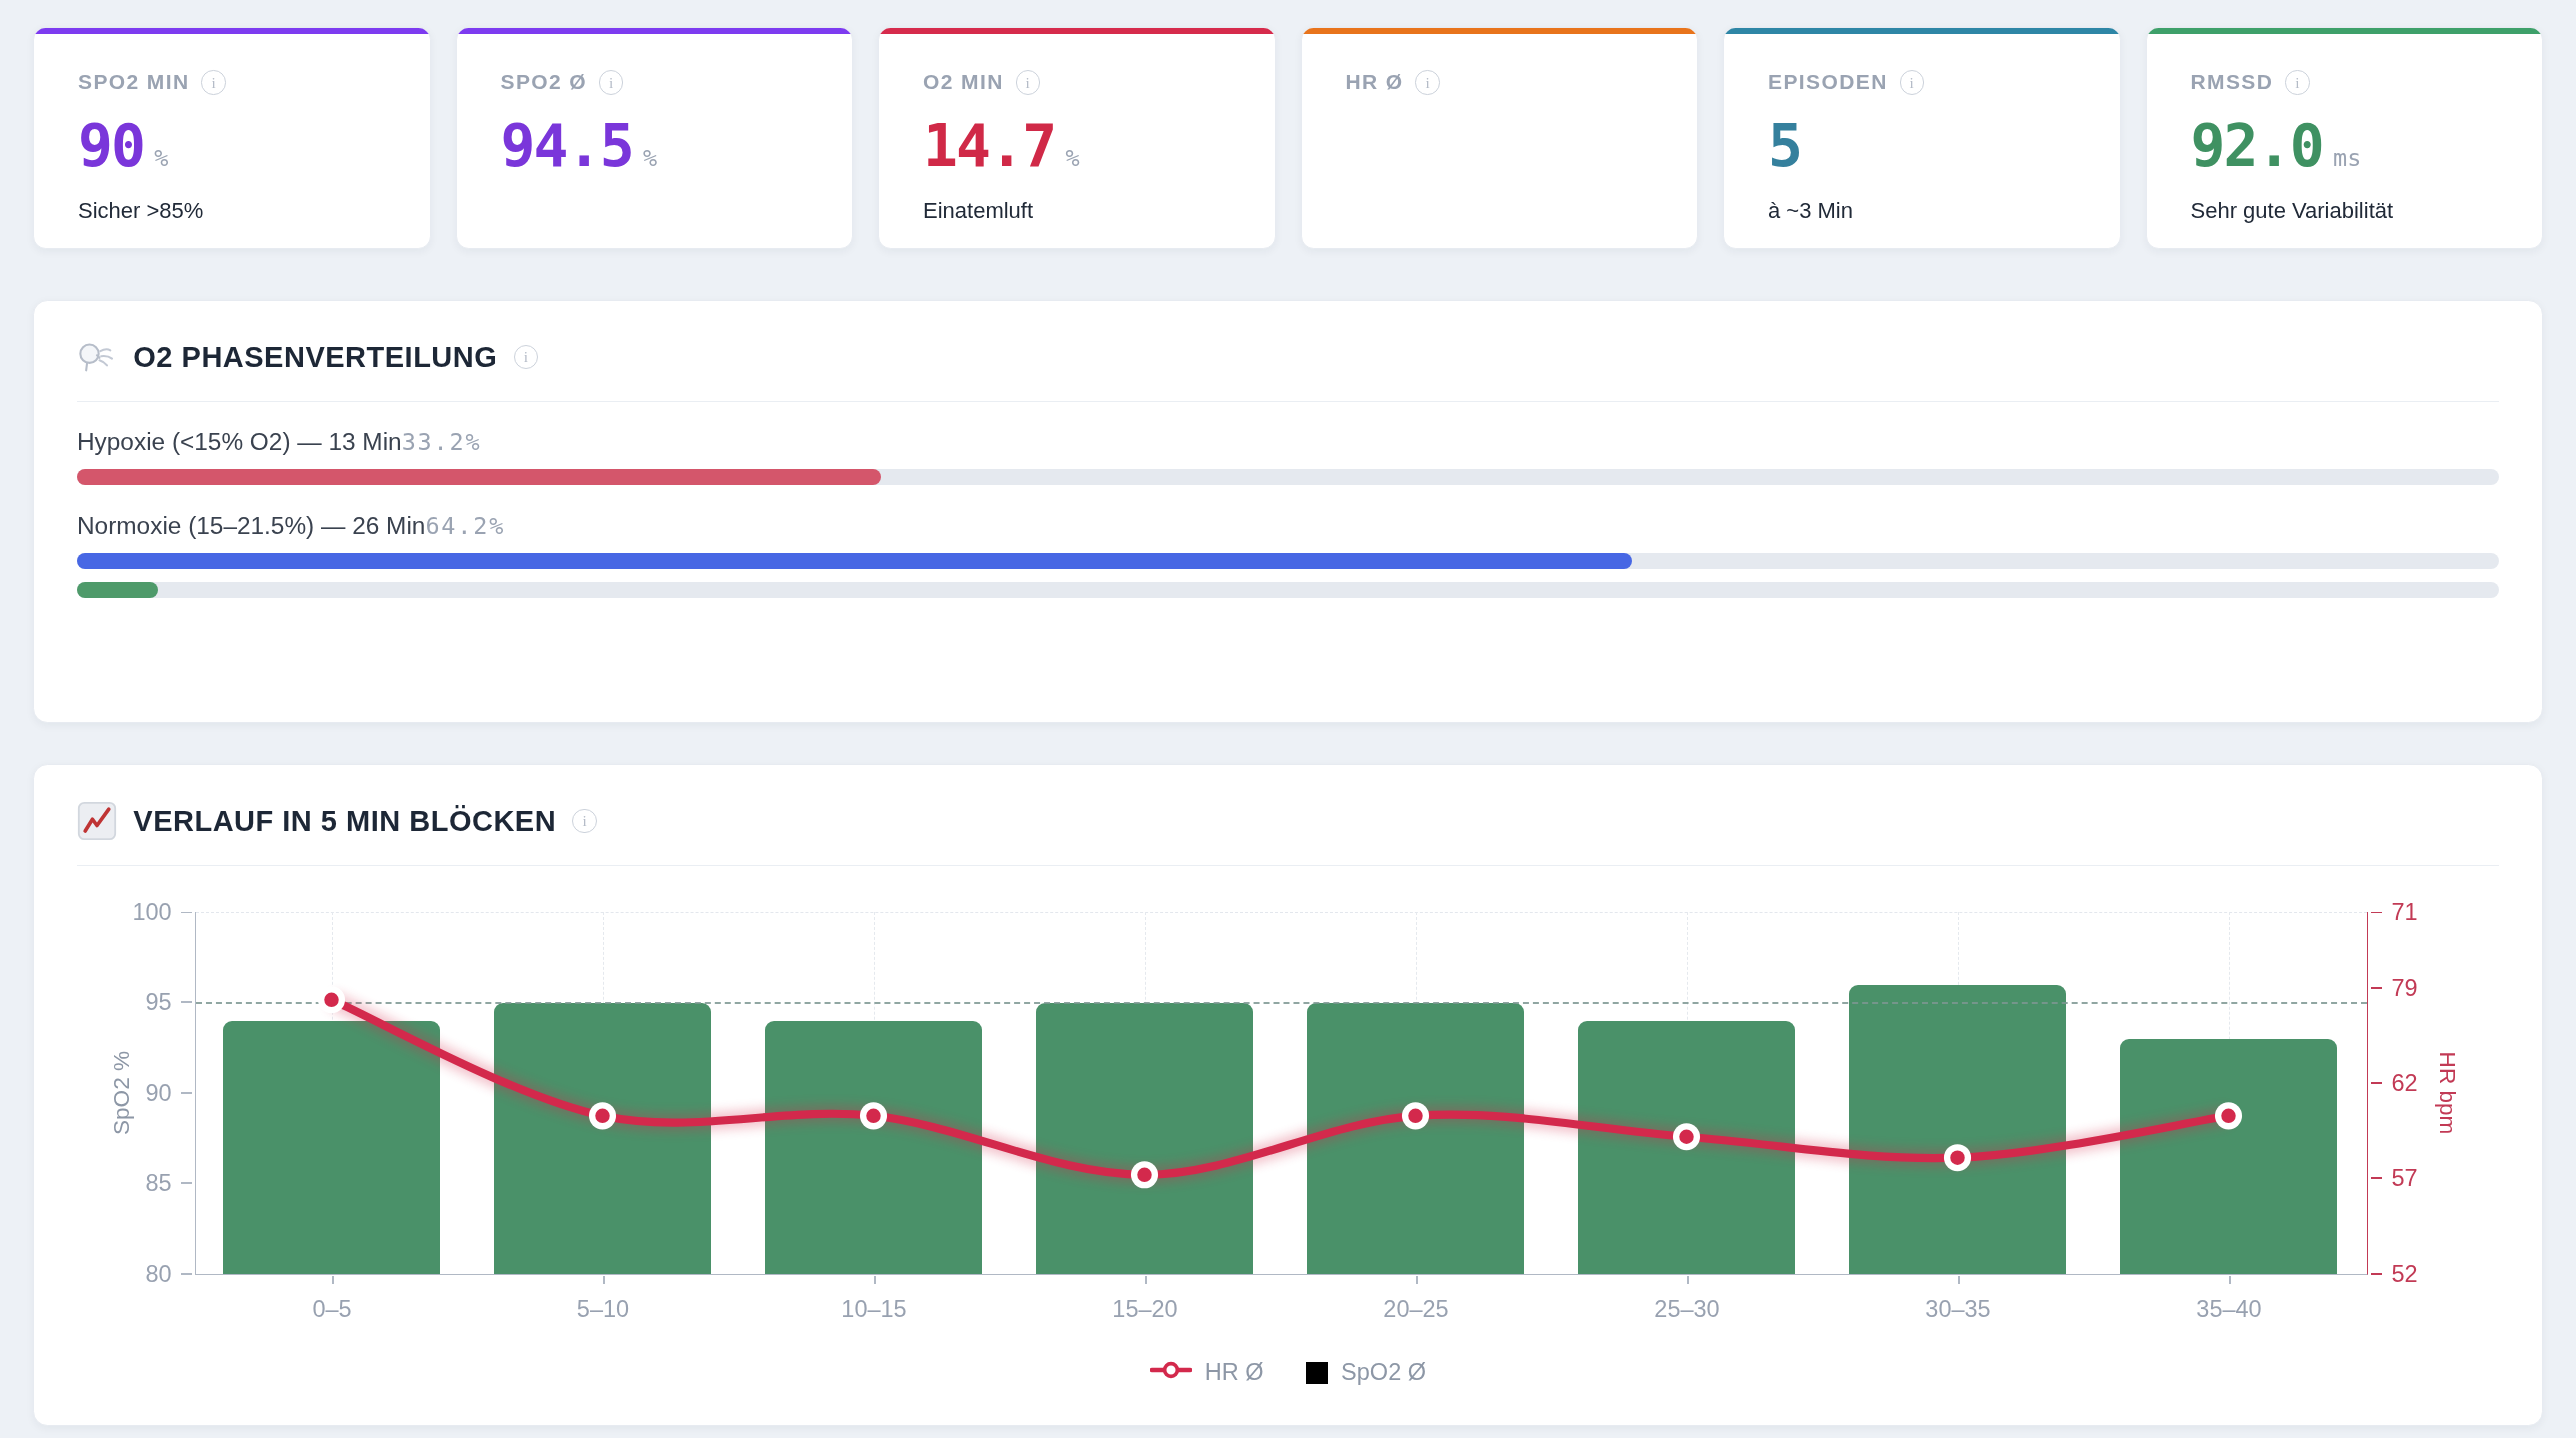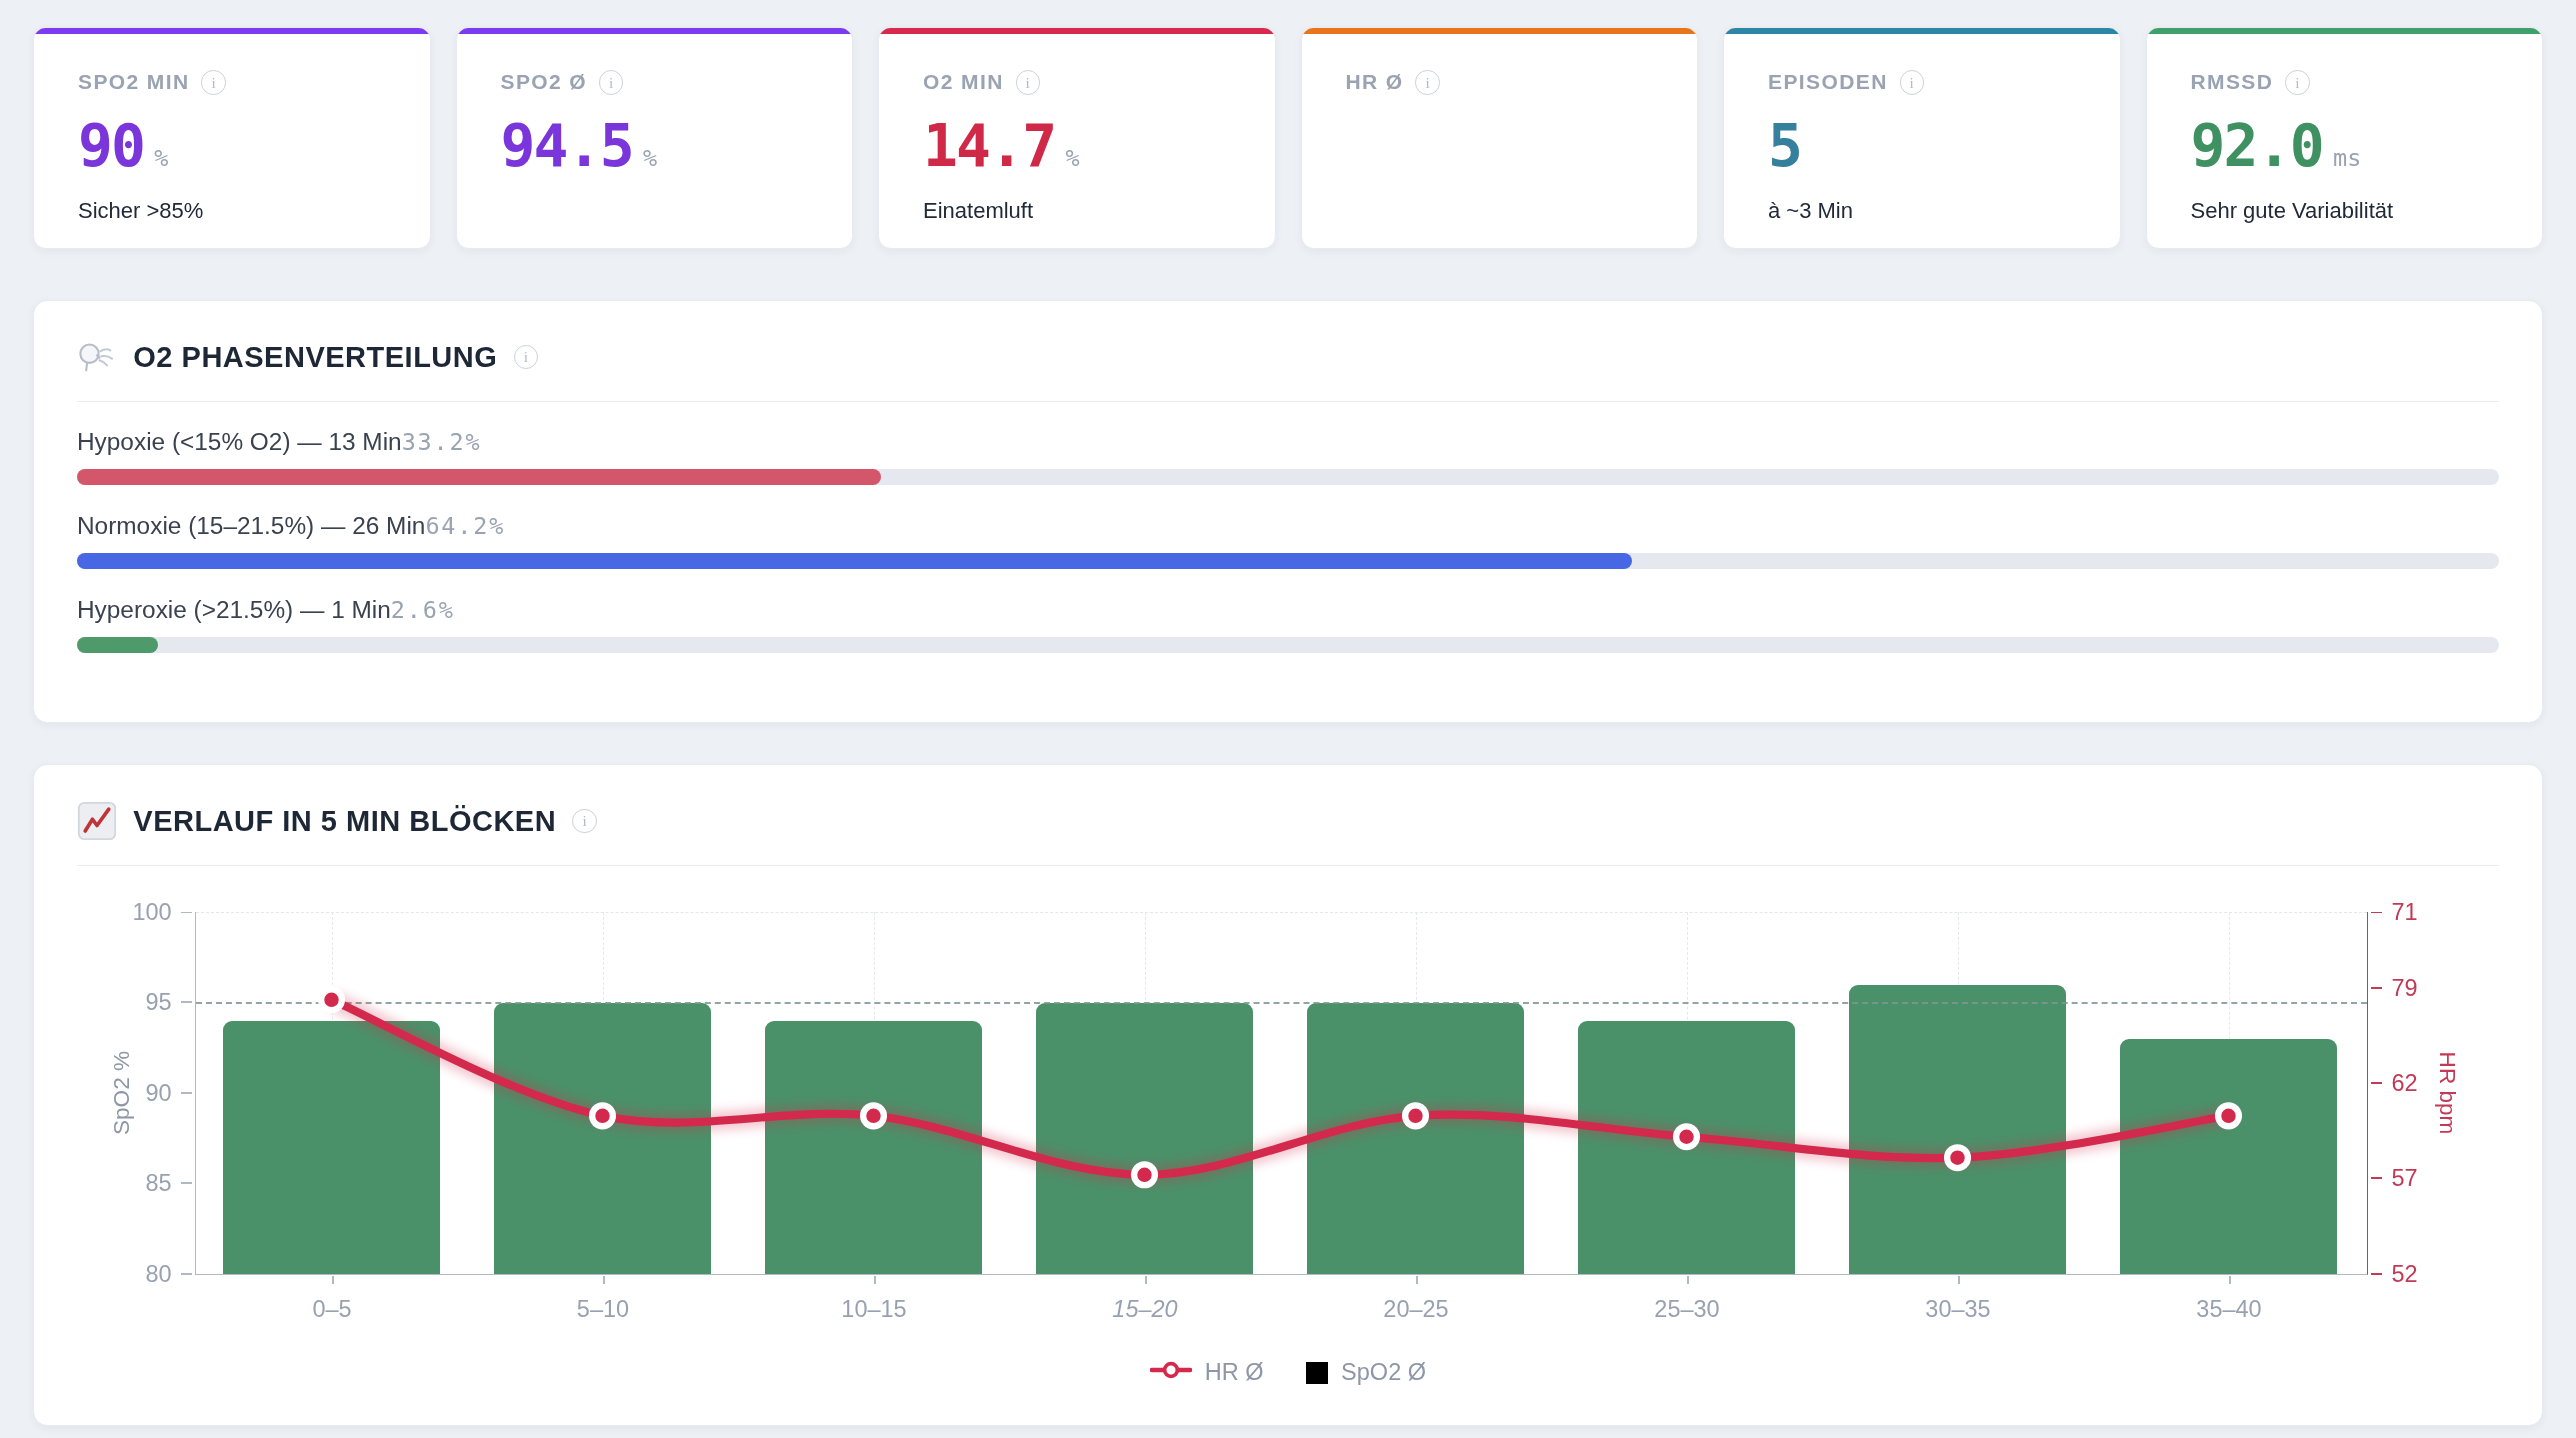--- a/index.html
+++ b/index.html
@@ -204,24 +204,20 @@
     <div class="row-top">
       <span class="row-label">Normoxie (15–21.5%) — 26 Min</span>
       <span class="row-pct">64.2%</span>
     </div>
     <div class="track">
       <div class="fill" style="width: 64.2%; background: rgb(71, 103, 228);"></div>
     </div>
   </div>
 
   <div class="o2-row">
-    <div class="row-top">
-      <span class="row-label">Hyperoxie (&gt;21.5%) — 1 Min</span>
-      <span class="row-pct">2.6%</span>
-    </div>
     <div class="track">
       <div class="fill" style="width: 2.6%; background: rgb(78, 154, 106);"></div>
     </div>
   </div>
 </div>
   </section>
 
   <section class="panel chart-panel">
     <div class="panel-header">
       <span class="panel-icon">
@@ -247,21 +243,21 @@
           <div class="bar" style="left: 298px; width: 217px; height: 271px; background: rgb(74, 145, 105);"></div>
           <div class="tick t-bottom" style="left: 407px;"></div>
           <div class="xlab" style="left: 407px;">5–10</div>
           <div class="grid-v" style="left: 678px;"></div>
           <div class="bar" style="left: 569px; width: 217px; height: 253px; background: rgb(74, 145, 105);"></div>
           <div class="tick t-bottom" style="left: 678px;"></div>
           <div class="xlab" style="left: 678px;">10–15</div>
           <div class="grid-v" style="left: 949px;"></div>
           <div class="bar" style="left: 840px; width: 217px; height: 271px; background: rgb(74, 145, 105);"></div>
           <div class="tick t-bottom" style="left: 949px;"></div>
-          <div class="xlab" style="left: 949px; font-style: italic;">15–20</div>
+          <div class="xlab" style="left: 949px;">15–20</div>
           <div class="grid-v" style="left: 1220px;"></div>
           <div class="bar" style="left: 1111px; width: 217px; height: 271px; background: rgb(74, 145, 105);"></div>
           <div class="tick t-bottom" style="left: 1220px;"></div>
           <div class="xlab" style="left: 1220px;">20–25</div>
           <div class="grid-v" style="left: 1491px;"></div>
           <div class="bar" style="left: 1382px; width: 217px; height: 253px; background: rgb(74, 145, 105);"></div>
           <div class="tick t-bottom" style="left: 1491px;"></div>
           <div class="xlab" style="left: 1491px;">25–30</div>
           <div class="grid-v" style="left: 1762px;"></div>
           <div class="bar" style="left: 1653px; width: 217px; height: 289px; background: rgb(74, 145, 105);"></div>

